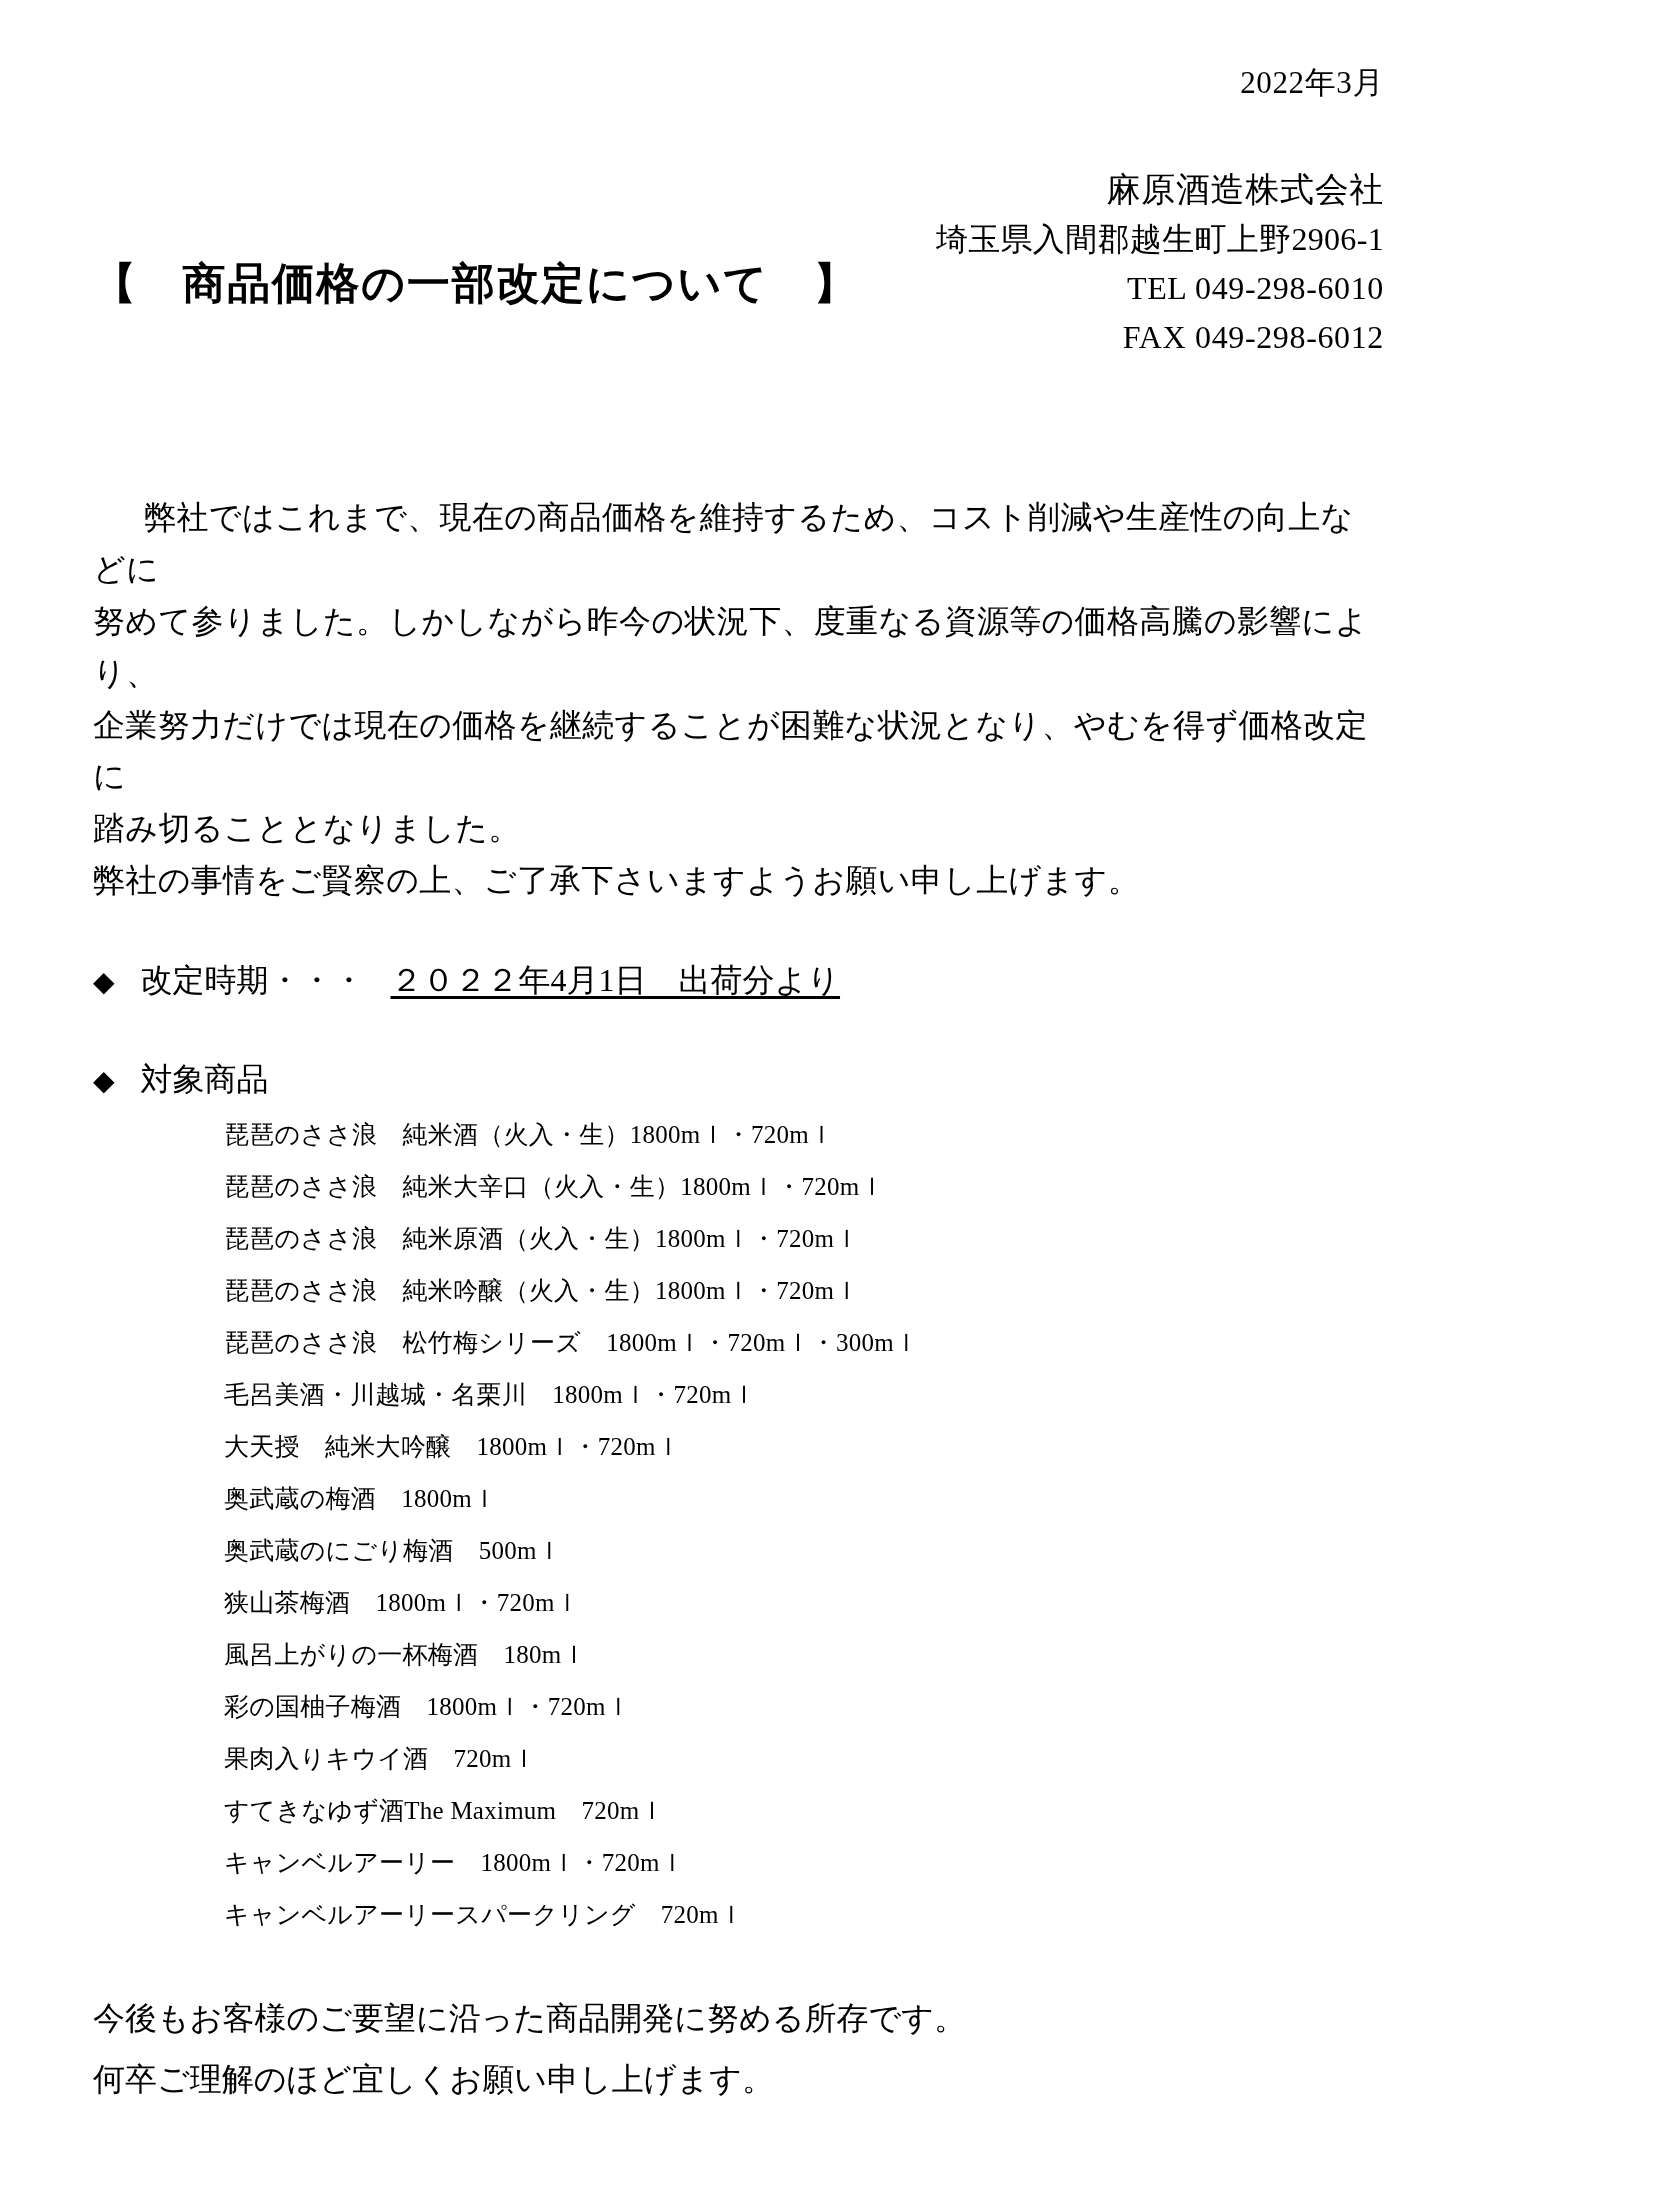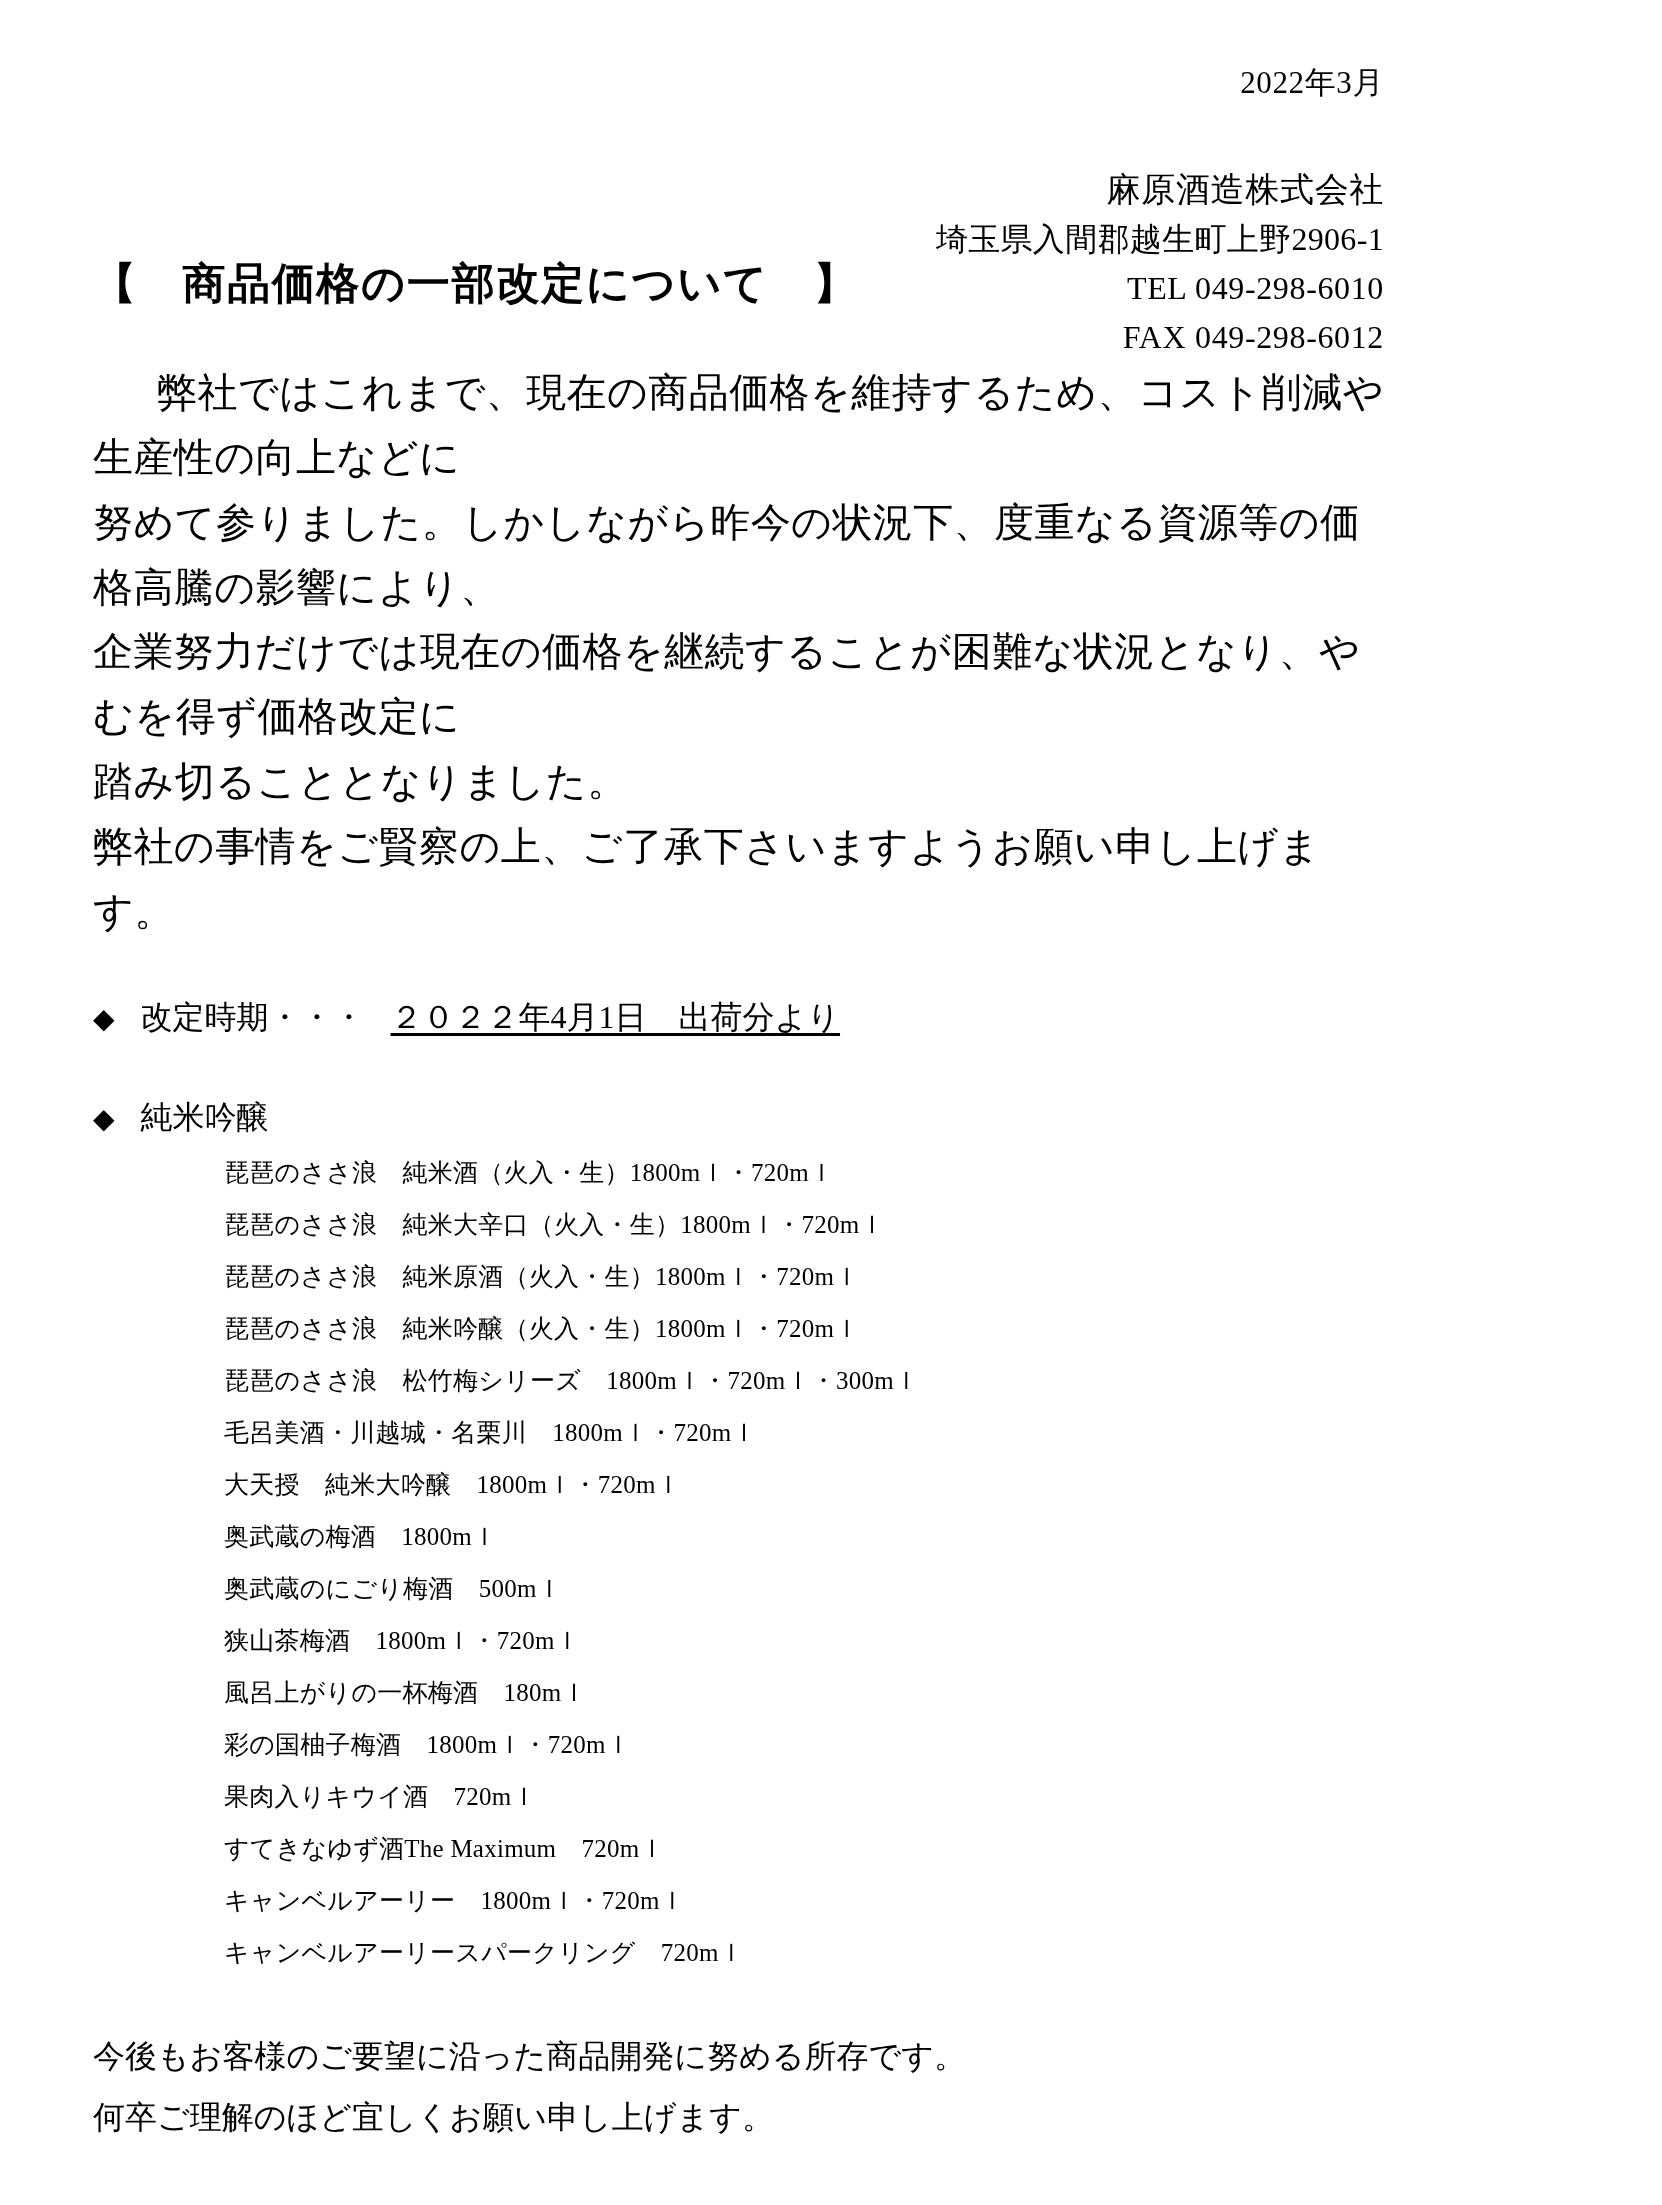--- a/index.html
+++ b/index.html
@@ -56,21 +56,22 @@
   }
   .doc-title {
     font-size: 43px;
     font-weight: bold;
     letter-spacing: 0.04em;
     white-space: nowrap;
   }
 
   
   .intro {
-    font-size: 40px;
+    margin-top: 131px;
+    font-size: 32px;
     line-height: 1.62;
     letter-spacing: 0.01em;
   }
   .intro p {
     margin: 0;
   }
   .intro p.indent {
     text-indent: 1.6em;
   }
 
@@ -148,21 +149,21 @@
     <div class="bullet-line">
       <span class="diamond">◆</span>
       <span>改定時期・・・</span>
       <span class="underline-text">２０２２年4月1日　出荷分より</span>
     </div>
   </div>
 
   <div class="section">
     <div class="bullet-line">
       <span class="diamond">◆</span>
-      <span>純米吟醸</span>
+      <span>対象商品</span>
     </div>
 
     <ul class="product-list">
       <li>琵琶のささ浪　純米酒（火入・生）1800mｌ・720mｌ</li>
       <li>琵琶のささ浪　純米大辛口（火入・生）1800mｌ・720mｌ</li>
       <li>琵琶のささ浪　純米原酒（火入・生）1800mｌ・720mｌ</li>
       <li>琵琶のささ浪　純米吟醸（火入・生）1800mｌ・720mｌ</li>
       <li>琵琶のささ浪　松竹梅シリーズ　1800mｌ・720mｌ・300mｌ</li>
       <li>毛呂美酒・川越城・名栗川　1800mｌ・720mｌ</li>
       <li>大天授　純米大吟醸　1800mｌ・720mｌ</li>

